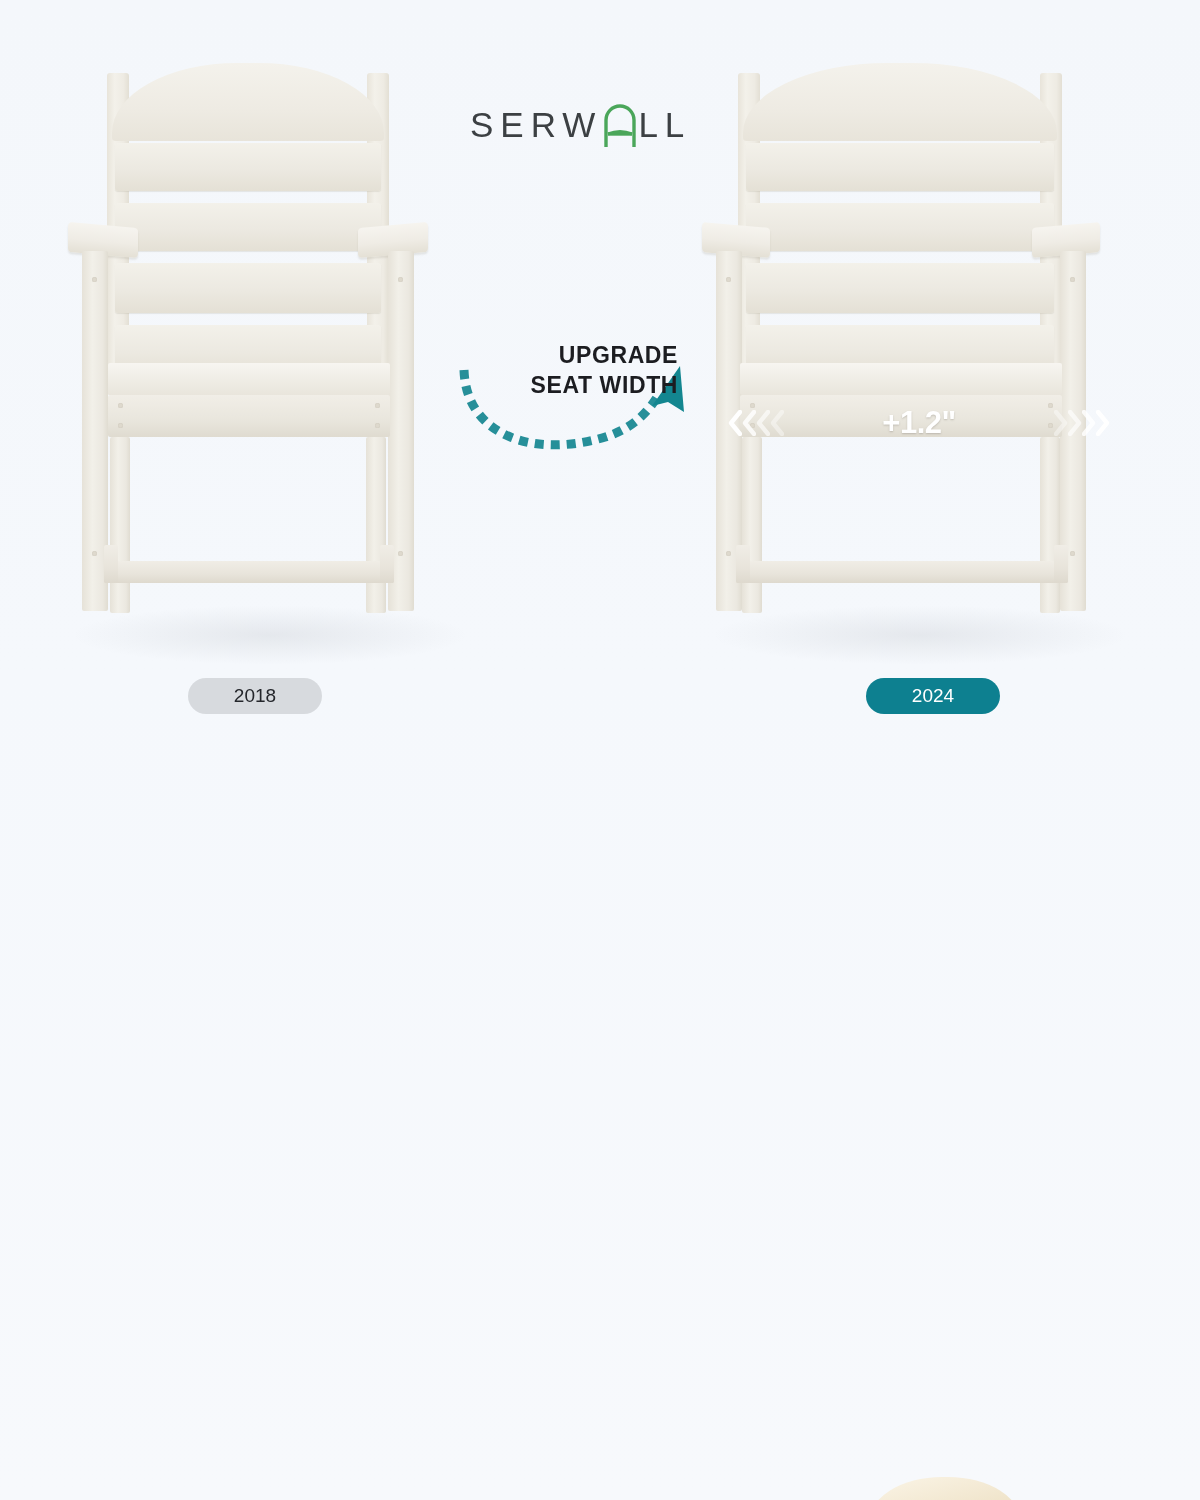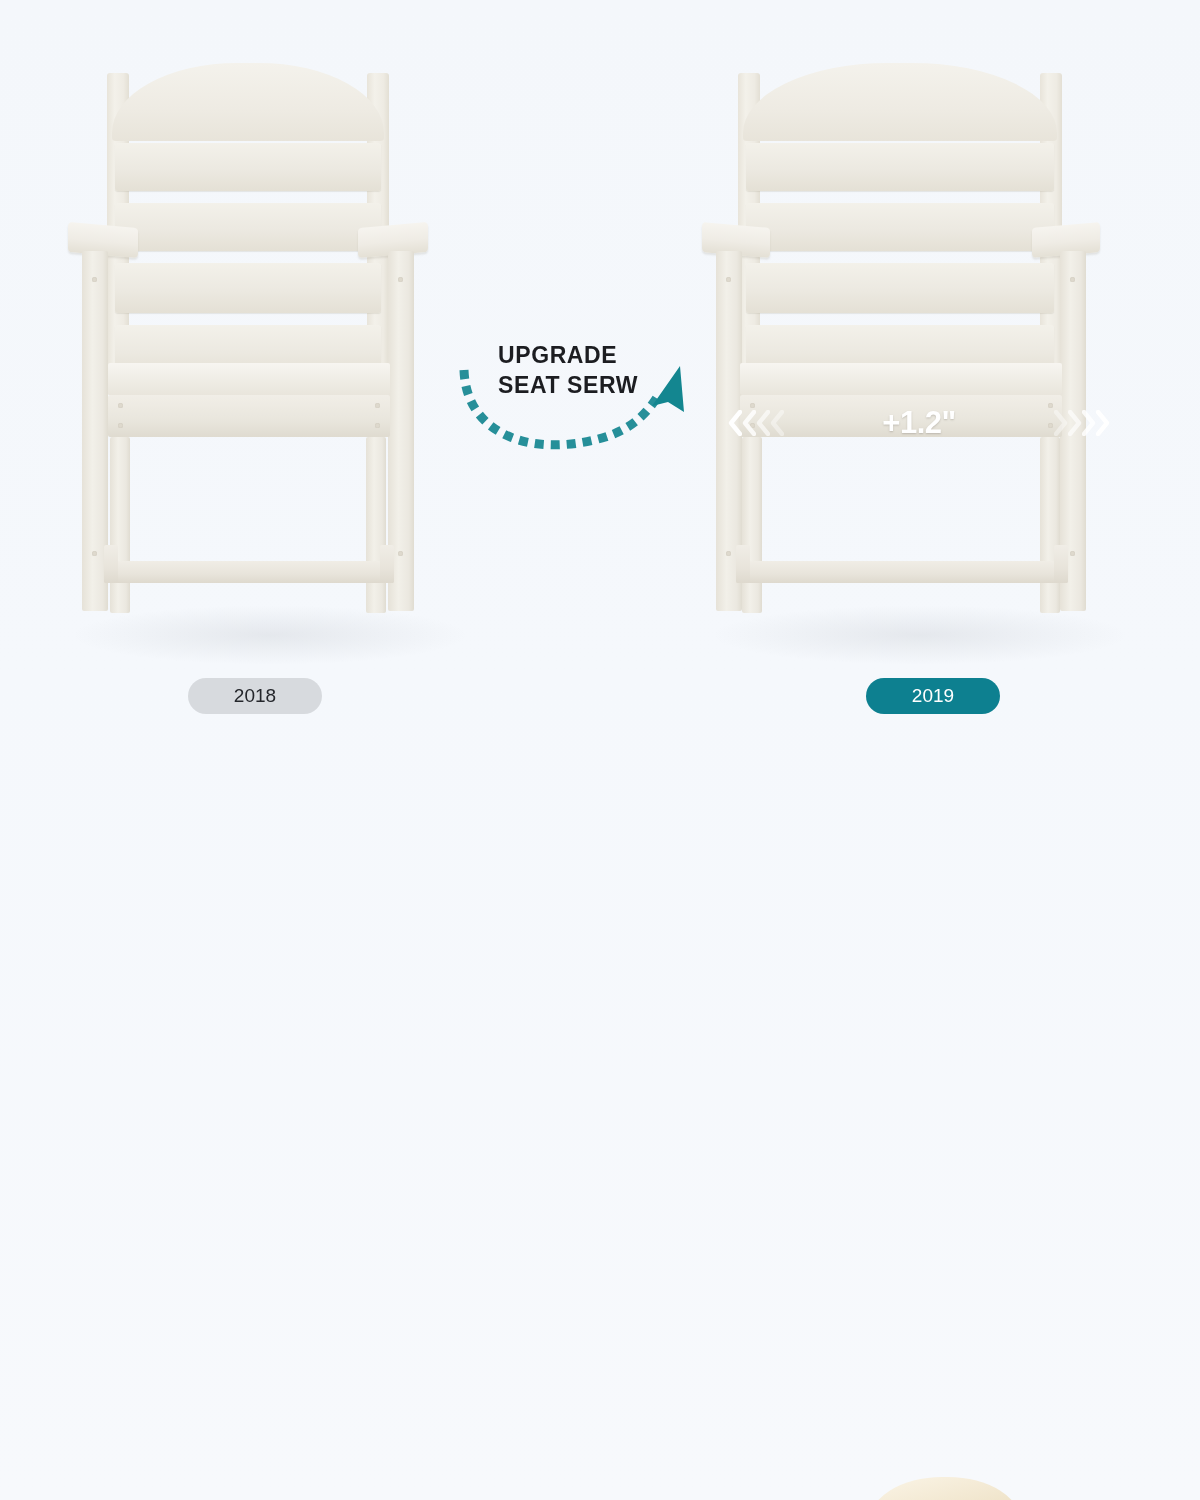--- a/index.html
+++ b/index.html
@@ -58,21 +58,21 @@
     background:linear-gradient(90deg,#e6e2d8 0%,#f2f0e9 40%,#ebe8e0 80%,#e0dcd1 100%);
   }
   .stretch {
     position:absolute; border-radius:2px;
     background:linear-gradient(180deg,#f0ede6 0%,#e8e4db 60%,#ded9ce 100%);
   }
   .screw { position:absolute; width:5px; height:5px; border-radius:50%; background:#ded9cd; box-shadow:inset 0 0 1px #bfb9ab; }
   .shadow-pad { position:absolute; background:radial-gradient(ellipse at center, rgba(120,125,135,.13) 0%, rgba(120,125,135,0) 70%); }
 
   
-  .upgrade { position:absolute; left:452px; top:326px; width:250px; height:140px; }
+  .upgrade { position:absolute; left:452px; top:326px; width:250px; height:140px;text-align:right; }
   .upgrade-text { position:absolute; left:46px; top:14px; width:180px; font-size:23px; line-height:30px; font-weight:800; letter-spacing:.6px; color:#1c1d21; }
 
   
   .band { position:absolute; left:728px; top:404px; width:382px; height:38px; display:flex; align-items:center; justify-content:space-between; }
   .band-val { font-size:31px; font-weight:700; color:#ffffff; text-shadow:0 1px 2px rgba(120,115,105,.35); letter-spacing:-.5px; }
   .chevs { display:flex; align-items:center; }
   .chev { width:14px; height:26px; }
 
   
   .pill { position:absolute; height:36px; border-radius:18px; display:flex; align-items:center; justify-content:center; font-size:19px; font-weight:500; }
@@ -86,20 +86,33 @@
   .photo { position:absolute; left:600px; top:740px; width:600px; height:760px; overflow:hidden; }
   .hat-crown { position:absolute; border-radius:48% 48% 30% 30% / 62% 62% 28% 28%; background:linear-gradient(165deg,#fbf5e7 0%,#efe3c9 55%,#e0d0ae 100%); }
 </style>
 </head>
 <body>
 
 <div class="page">
 
   <div class="compare">
 
+    <div class="logo">
+      <div class="logo-text">
+        <span>SERW</span>
+        <span class="logo-a">
+          <svg width="34" height="44" viewBox="0 0 34 44">
+            <path d="M3 43 L3 16 A14 14 0 0 1 31 16 L31 43" fill="none" stroke="#4aa65a" stroke-width="3.4"></path>
+            <path d="M5 30 L29 30" stroke="#4aa65a" stroke-width="3.4" fill="none"></path>
+            <path d="M5 30 Q17 25 29 30" stroke="#4aa65a" stroke-width="3" fill="none"></path>
+          </svg>
+        </span>
+        <span>LL</span>
+      </div>
+    </div>
 
     <div class="chair" style="left:60px; top:45px; width:410px; height:620px;">
       <div class="ch-wrap">
         <div class="shadow-pad" style="left:10px; top:560px; width:400px; height:60px;"></div>
 
         <div class="post" style="left:47px; top:28px; width:22px; height:322px;"></div>
         <div class="post" style="left:307px; top:28px; width:22px; height:322px;"></div>
 
         <div class="toprail" style="left:52px; top:18px; width:272px; height:78px;"></div>
 
@@ -198,29 +211,29 @@
       </div>
     </div>
 
     <div class="upgrade">
       <svg width="250" height="140" viewBox="0 0 250 140">
         <path d="M12 44 C14 108, 78 132, 150 112 C178 104, 196 88, 208 66" fill="none" stroke="#138690" stroke-width="9" stroke-dasharray="9 7" stroke-linecap="butt" opacity=".92"></path>
         <path d="M200 80 L228 40 L232 86 L216 76 Z" fill="#138690"></path>
       </svg>
       <div class="upgrade-text">
         <div>UPGRADE</div>
-        <div>SEAT SERW</div>
+        <div>SEAT WIDTH</div>
       </div>
     </div>
 
     <div class="pill pill-2023">
       <span>2018</span>
     </div>
     <div class="pill pill-2024">
-      <span>2019</span>
+      <span>2024</span>
     </div>
   </div>
 
   <div class="features">
 
     <div class="photo">
 
       <div class="hat-crown" style="left:268px; top:2px; width:154px; height:76px;"></div>
 
     </div>

